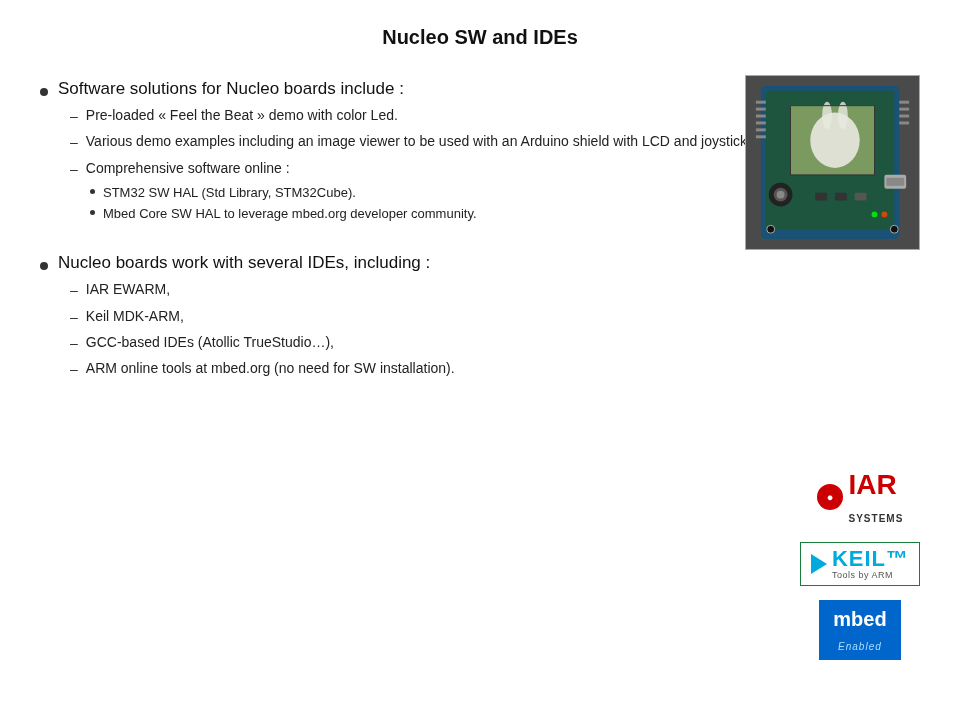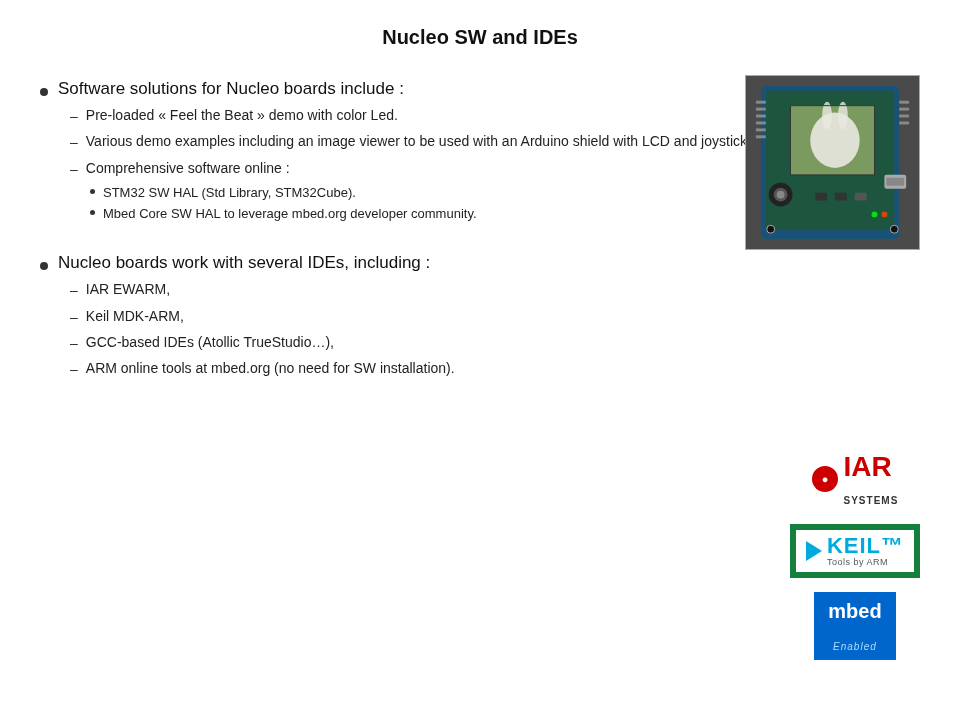--- a/index.html
+++ b/index.html
@@ -177,21 +177,21 @@
       font-weight: bold;
       letter-spacing: 1px;
       margin-top: 12px;
     }
 
     
     .keil-logo {
       display: flex;
       align-items: center;
       gap: 5px;
-      border: 6px solid #15803d;
+      border: 1px solid #15803d;
       padding: 4px 10px;
       background: white;
     }
 
     .keil-chevron {
       width: 0;
       height: 0;
       border-top: 10px solid transparent;
       border-bottom: 10px solid transparent;
       border-left: 16px solid #00aadd;
@@ -218,21 +218,21 @@
     }
 
     
     .mbed-logo {
       background: #0066cc;
       padding: 8px 14px;
       color: white;
       display: flex;
       flex-direction: column;
       align-items: center;
-      gap: 18px;
+      gap: 10px;
     }
 
     .mbed-main {
       font-size: 20px;
       font-weight: bold;
       color: white;
       font-family: Arial, sans-serif;
     }
 
     .mbed-sub {

